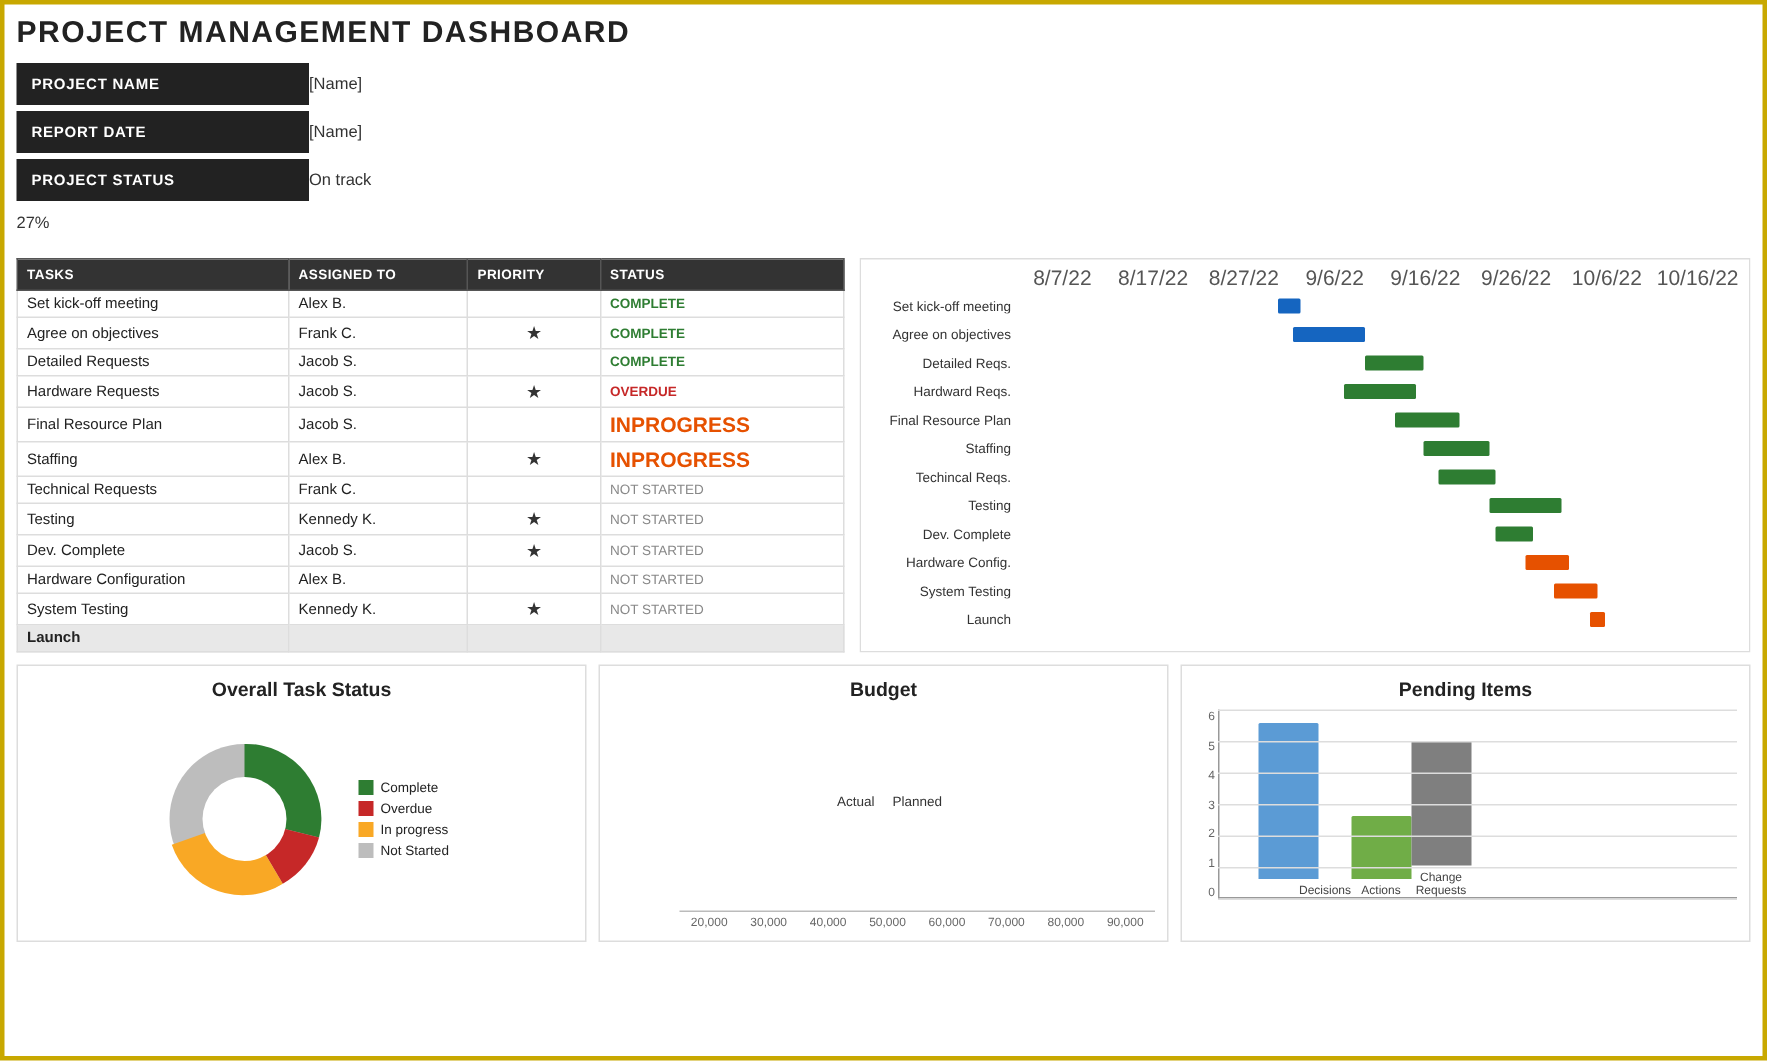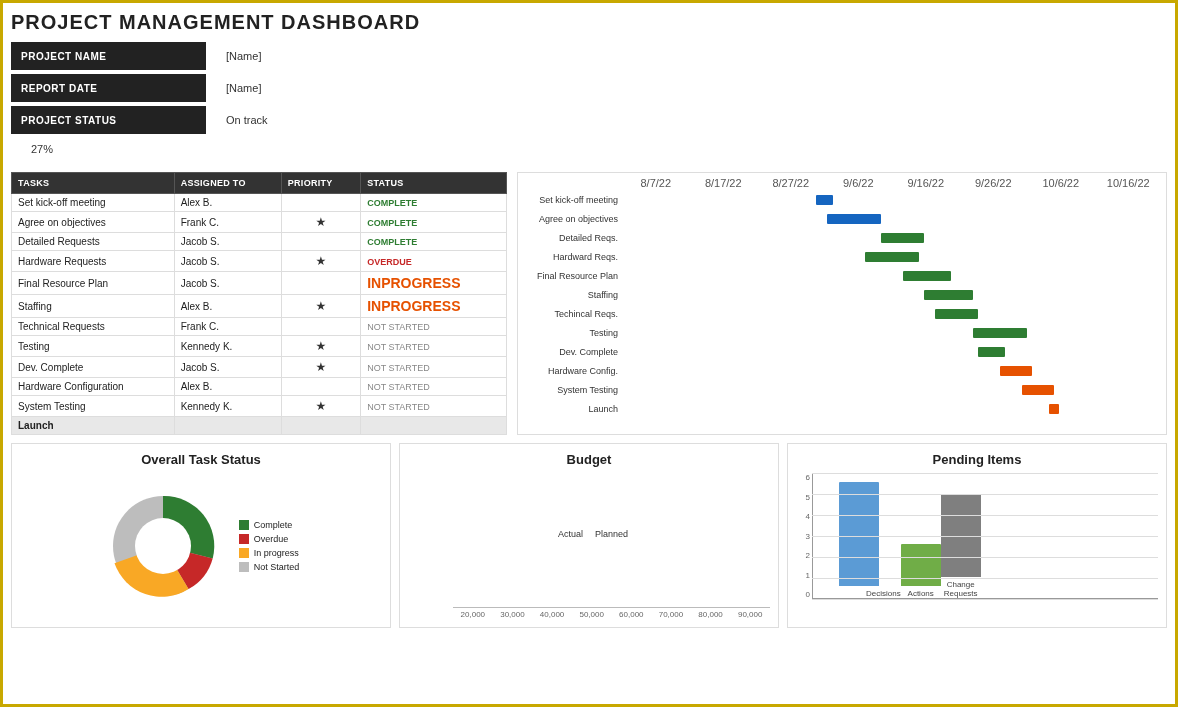--- a/index.html
+++ b/index.html
@@ -37,33 +37,33 @@
       font-weight: bold;
       font-size: 10px;
       padding: 5px 10px;
       width: 195px;
       min-height: 28px;
       display: flex;
       align-items: center;
       letter-spacing: 0.5px;
     }
     .info-value {
-      padding: 5px 20px;
+      padding: 5px 0;
       font-size: 11px;
       color: #333;
     }
     
     .main-content {
       display: flex;
       gap: 10px;
       margin-bottom: 8px;
     }
     
     .tasks-table {
-      width: 496px;
+      width: 552px;
       border-collapse: collapse;
       flex-shrink: 0;
       padding-left: 38px;
     }
     .tasks-table th {
       background: #333;
       color: #fff;
       font-size: 9px;
       font-weight: bold;
       padding: 5px 6px;
@@ -97,21 +97,21 @@
       border: 1px solid #ddd;
       padding: 4px;
       position: relative;
     }
     .gantt-header {
       display: flex;
       margin-left: 100px;
       margin-bottom: 2px;
     }
     .gantt-header-label {
-      font-size: 11px;
+      font-size: 14px;
       color: #555;
       flex: 1;
       text-align: center;
     }
     .gantt-row {
       display: flex;
       align-items: center;
       height: 18px;
       margin-bottom: 1px;
     }

